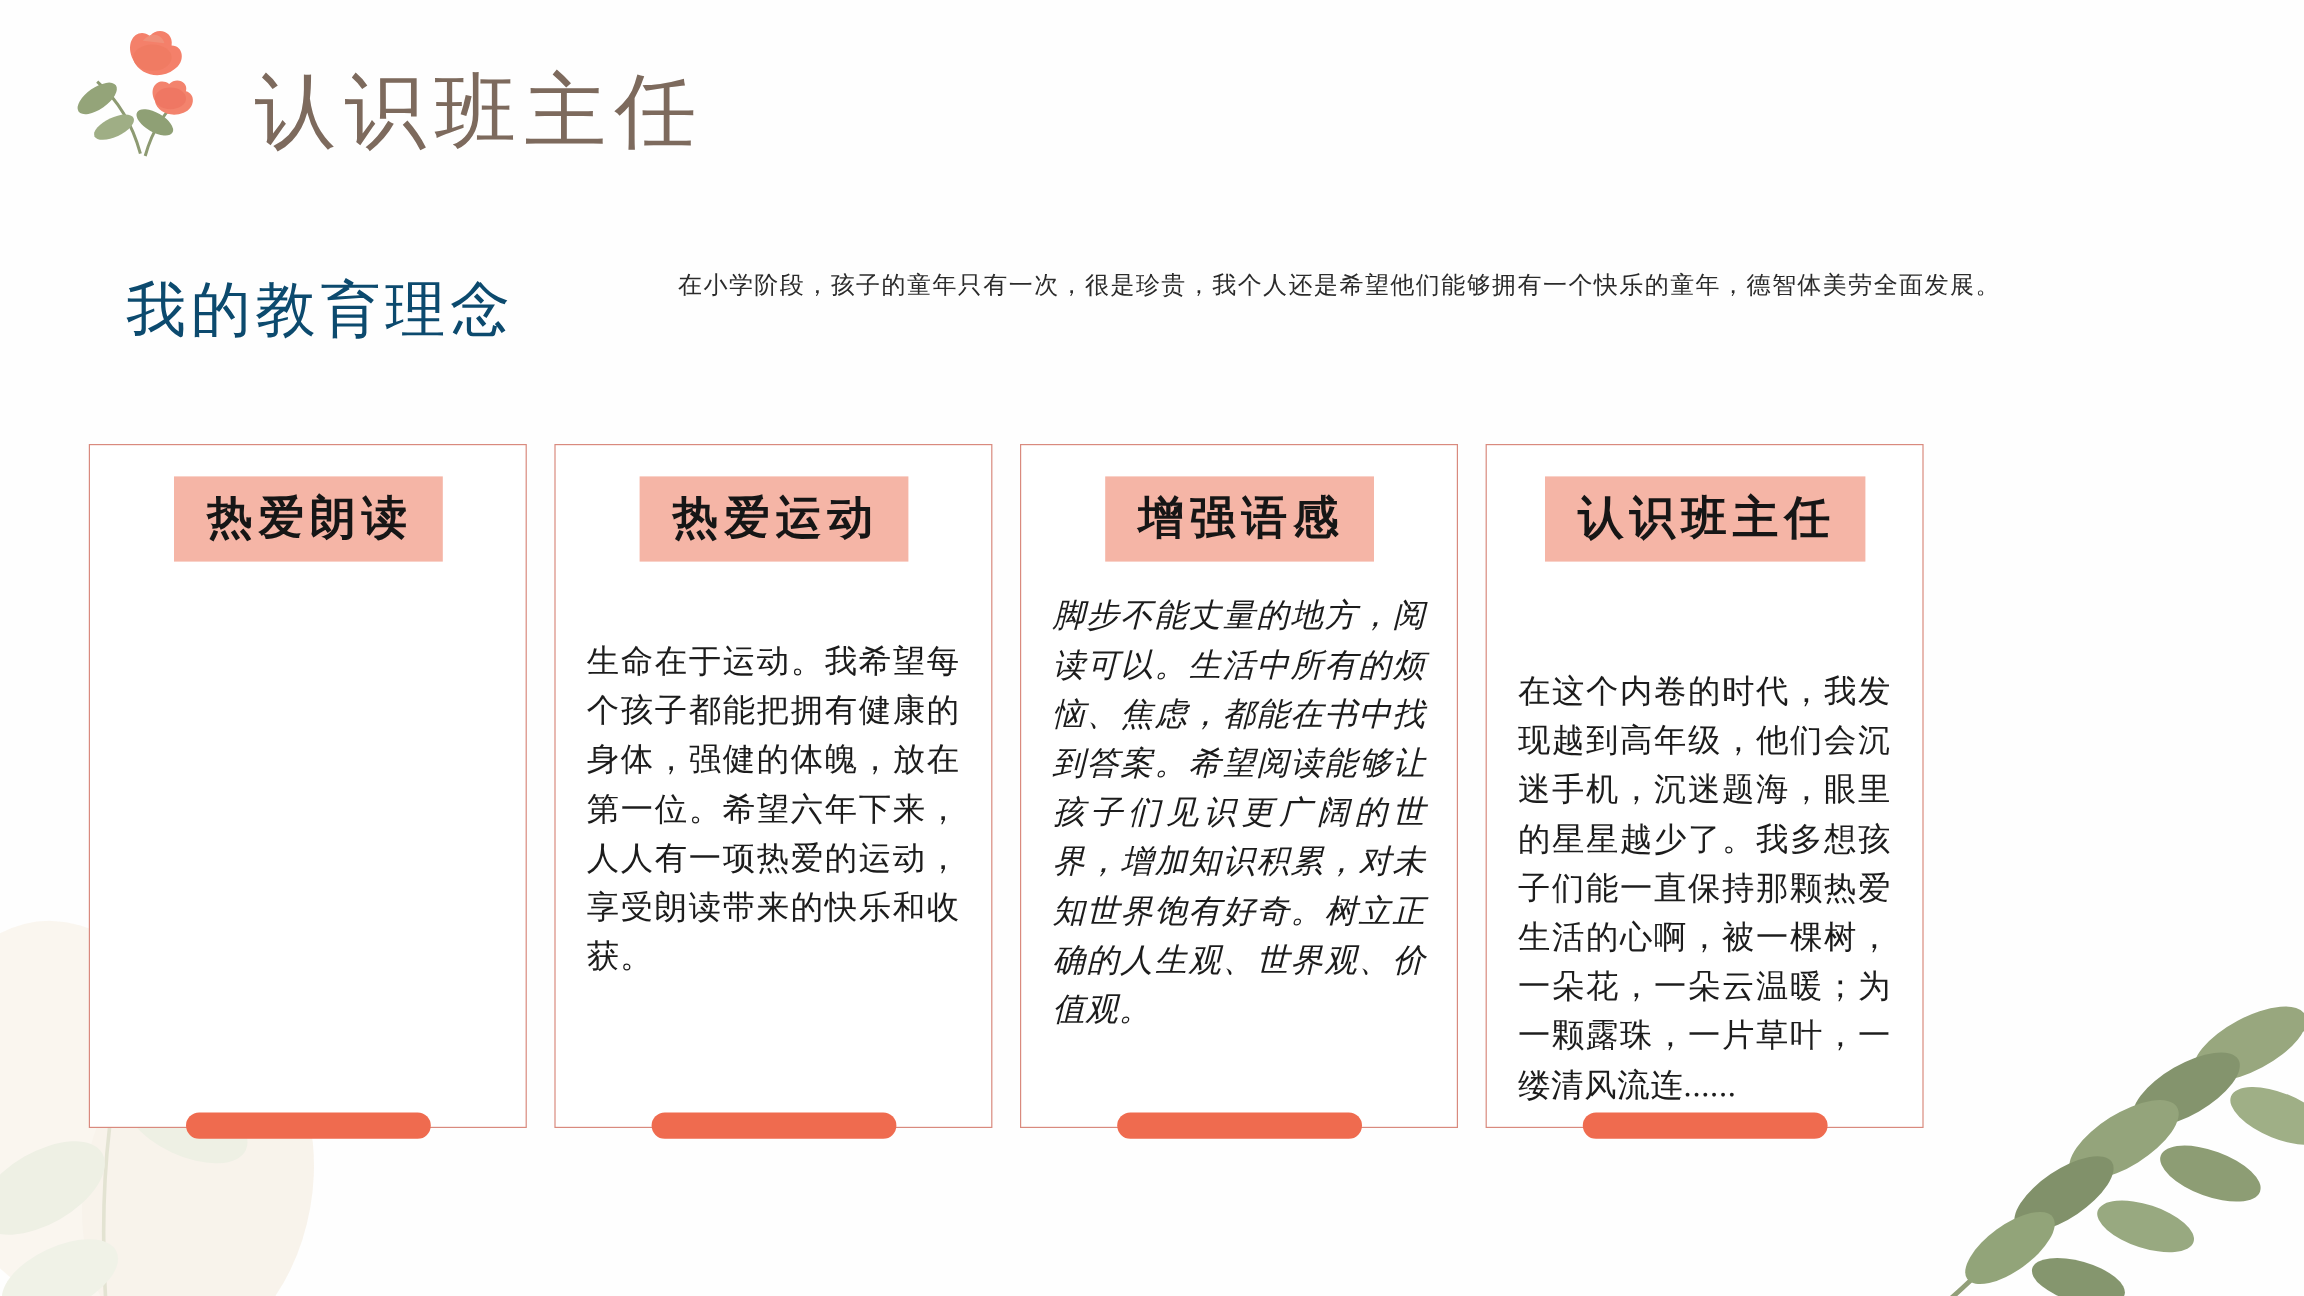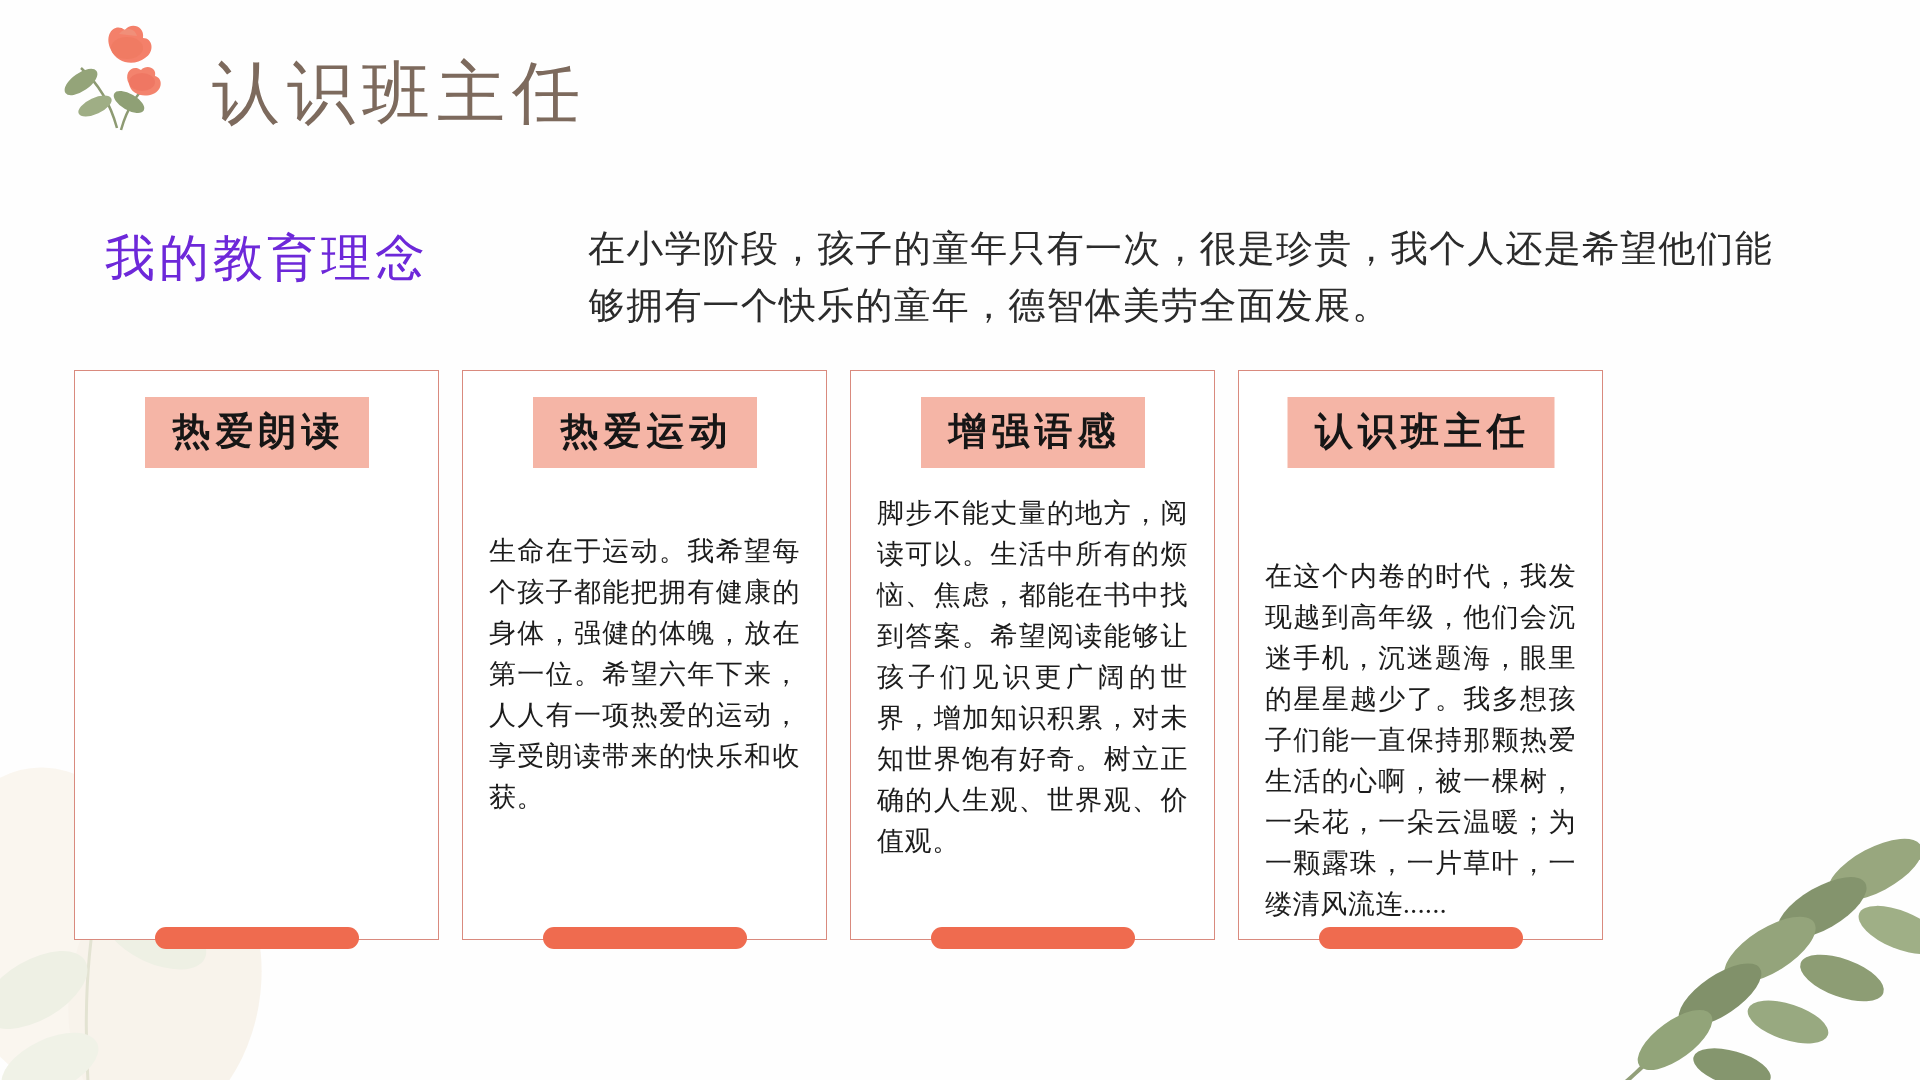--- a/index.html
+++ b/index.html
@@ -28,31 +28,30 @@
     position:absolute;left:212px;top:48px;
     font-size:68px;letter-spacing:7px;color:#7d6a5d;
     font-family:"Liberation Serif","DejaVu Serif",serif;
     white-space:nowrap;
   }
 
   
   .intro{position:absolute;left:0;top:215px;width:100%;height:110px;}
   .intro-heading{
     position:absolute;left:105px;top:10px;
-    font-size:50px;letter-spacing:4px;color:#6d28d9;
+    font-size:50px;letter-spacing:4px;color:#0c4a6e;
     font-family:"Liberation Serif","DejaVu Serif",serif;
     white-space:nowrap;
   }
   .intro-text{
     position:absolute;left:565px;top:8px;width:1185px;
-    font-size:37px;line-height:1.55;color:#2b2b2b;
+    font-size:20px;line-height:1.55;color:#2b2b2b;
     letter-spacing:1.2px;
-    font-family:Liberation Mono, monospace;
+    font-family:Liberation Serif, serif;
     text-align:justify;
-    margin-left:23px;
   }
 
   
   .cards{position:absolute;left:74px;top:370px;width:1529px;height:570px;display:flex;gap:23px;}
   .card{
     position:relative;flex:1 1 0;
     border:1.6px solid #d98a7e;
     background:#ffffff;
     box-sizing:border-box;
     padding:0;
@@ -74,21 +73,21 @@
     font-size:27px;line-height:1.52;
     letter-spacing:.6px;
     color:#1c1c1c;
     text-align:justify;
     text-justify:inter-ideograph;
     font-family:"Liberation Serif","DejaVu Serif",serif;
     box-sizing:border-box;
   }
   .card-1 .card-body{top:122px;}
   .card-2 .card-body{top:160px;}
-  .card-3 .card-body{top:122px;}
+  .card-3 .card-body{top:122px;font-style:italic;}
   .card-4 .card-body{top:185px;}
 
   .card-accent{
     position:absolute;bottom:-10px;left:50%;transform:translateX(-50%);
     width:204px;height:22px;border-radius:11px;
     background:#ef6b4f;
   }
 
   
   .card-2 .card-badge{letter-spacing:5px;}

